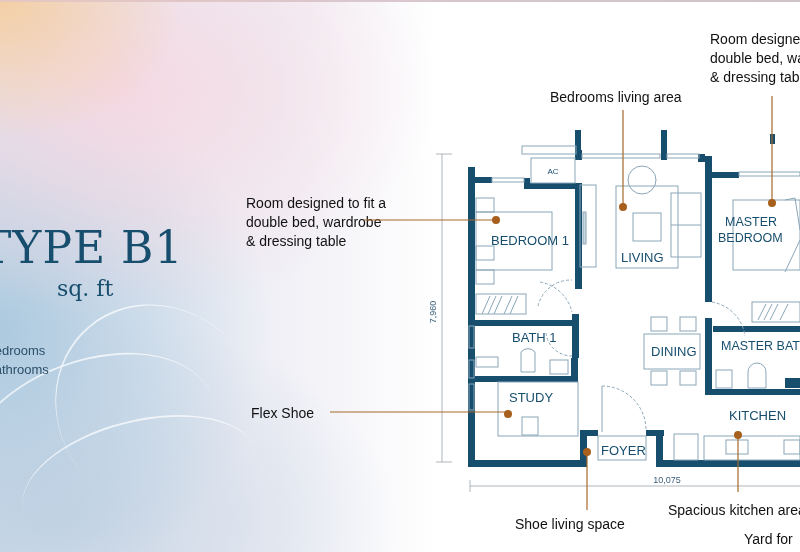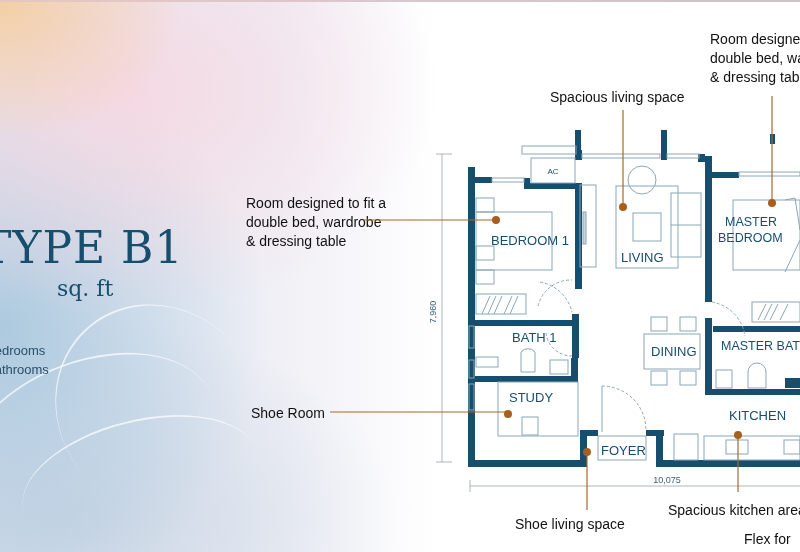--- a/index.html
+++ b/index.html
@@ -31,35 +31,35 @@
 <div class="topline"></div>
 <div class="feather" style="left:-40px;top:360px;width:260px;height:160px;transform:rotate(-20deg);"></div>
 <div class="feather" style="left:20px;top:420px;width:240px;height:120px;transform:rotate(-14deg);"></div>
 <div class="feather" style="left:60px;top:300px;width:200px;height:220px;transform:rotate(-40deg);"></div>
 
 <div class="title">TYPE B1</div>
 <div class="sqft"><span style="color:transparent">0000 </span><span>sq. ft</span></div>
 <div class="spec" style="top:343px;"><span>Bedrooms</span></div>
 <div class="spec" style="top:362px;"><span>Bathrooms</span></div>
 
-<div class="callout" style="left:550px;top:88px;">Spacious living space</div>
+<div class="callout" style="left:550px;top:88px;">Bedrooms living area</div>
 <div class="callout" style="left:246px;top:194px;">
   <div>Room designed to fit a</div>
     <div>double bed, wardrobe</div>
     <div>&amp; dressing table</div>
 </div>
 <div class="callout" style="left:710px;top:30px;">
   <div>Room designed to fit a</div>
     <div>double bed, wardrobe</div>
     <div>&amp; dressing table</div>
 </div>
-<div class="callout" style="left:251px;top:404px;">Shoe Room</div>
+<div class="callout" style="left:251px;top:404px;">Flex Shoe</div>
 <div class="callout" style="left:515px;top:515px;">Shoe living space</div>
 <div class="callout" style="left:668px;top:501px;">Spacious kitchen area</div>
-<div class="callout" style="left:744px;top:530px;">Flex for</div>
+<div class="callout" style="left:744px;top:530px;">Yard for</div>
 
 <svg class="plan" width="800" height="552" viewBox="0 0 800 552">
 
   <g stroke="#9aa3ab" stroke-width="0.8" fill="none">
     <line x1="442" y1="154" x2="442" y2="462"></line>
     <line x1="436" y1="154" x2="452" y2="154"></line>
     <line x1="436" y1="462" x2="452" y2="462"></line>
   </g>
   <text x="436" y="312" font-size="9" fill="#3a5f7a" font-family="Liberation Sans, sans-serif" transform="rotate(-90 436 312)" text-anchor="middle">7,960</text>
   <g stroke="#9aa3ab" stroke-width="0.8">

